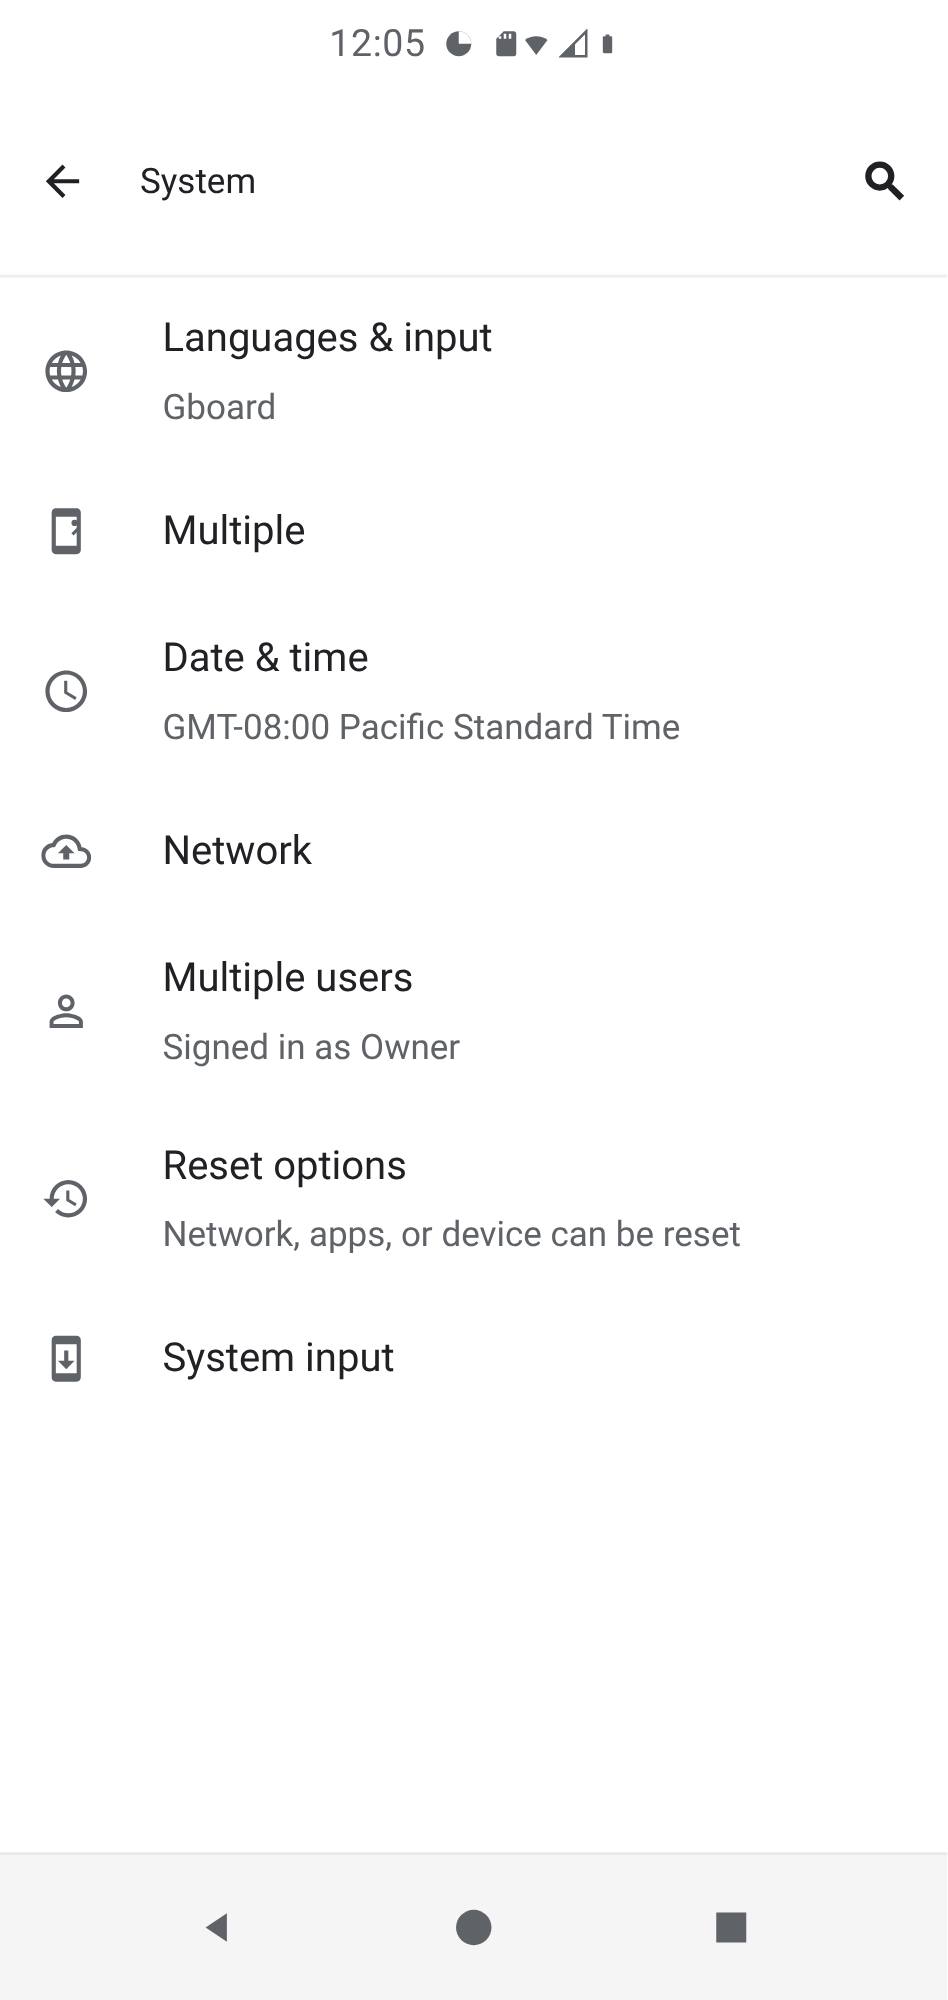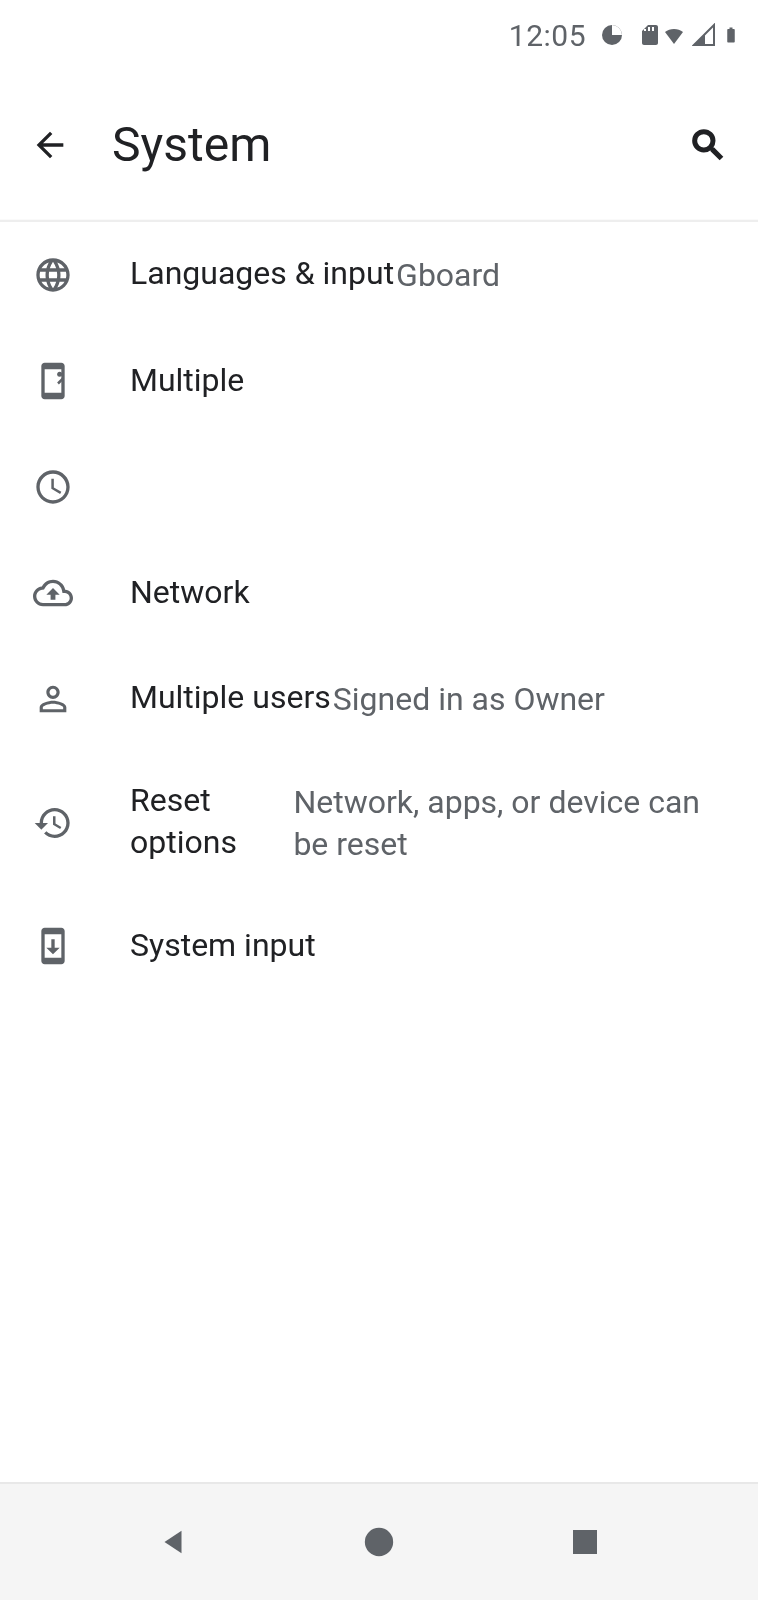--- a/index.html
+++ b/index.html
@@ -13,21 +13,21 @@
       height: 1600px;
       background: #ffffff;
       font-family: Roboto, 'Segoe UI', Arial, sans-serif;
       overflow: hidden;
       position: relative;
     }
     .status-bar {
       height: 70px;
       display: flex;
       align-items: center;
-      justify-content: flex-end;
+      justify-content: center;
       padding: 0 18px;
       color: #5f6368;
     }
     .status-left {
       display: flex;
       align-items: center;
       gap: 14px;
     }
     .status-time {
       font-size: 30px;
@@ -60,21 +60,21 @@
       align-items: center;
       justify-content: center;
       margin-right: 40px;
     }
     .back-btn svg {
       width: 40px;
       height: 40px;
       fill: #202124;
     }
     .header-title {
-      font-size: 48px;
+      font-size: 28px;
       font-weight: 400;
       color: #202124;
       flex: 1;
     }
     .search-btn {
       width: 44px;
       height: 44px;
       display: flex;
       align-items: center;
       justify-content: center;
@@ -105,31 +105,31 @@
       flex-shrink: 0;
     }
     .item-icon svg {
       width: 40px;
       height: 40px;
       fill: #5f6368;
     }
     .item-text {
       flex: 1;
       display: flex;
-      flex-direction: row;
-      gap: 2px;
+      flex-direction: column;
+      gap: 14px;
     }
     .item-title {
       font-size: 32px;
       color: #202124;
       font-weight: 400;
       line-height: 1.3;
     }
     .item-subtitle {
-      font-size: 32px;
+      font-size: 28px;
       color: #5f6368;
       font-weight: 400;
       line-height: 1.3;
       margin-top: 2px;
     }
     .highlight-box {
       border: 10px solid #ff0000;
       position: absolute;
       left: 8px;
       width: 456px;
@@ -236,20 +236,24 @@
     </div>
   </div>
 
   <div class="list-item">
     <div class="item-icon">
       <svg viewBox="0 0 24 24">
           <path d="M11.99 2C6.47 2 2 6.48 2 12s4.47 10 9.99 10C17.52 22 22 17.52 22 12S17.52 2 11.99 2zM12 20c-4.42 0-8-3.58-8-8s3.58-8 8-8 8 3.58 8 8-3.58 8-8 8z"></path>
           <path d="M12.5 7H11v6l5.25 3.15.75-1.23-4.5-2.67z"></path>
         </svg>
     </div>
+    <div class="item-text">
+      <span class="item-title">Date &amp; time</span>
+      <span class="item-subtitle">GMT-08:00 Pacific Standard Time</span>
+    </div>
   </div>
 
   <div class="list-item">
     <div class="item-icon">
       <svg viewBox="0 0 24 24">
           <path d="M19.35 10.04C18.67 6.59 15.64 4 12 4 9.11 4 6.6 5.64 5.35 8.04 2.34 8.36 0 10.91 0 14c0 3.31 2.69 6 6 6h13c2.76 0 5-2.24 5-5 0-2.64-2.05-4.78-4.65-4.96zM19 18H6c-2.21 0-4-1.79-4-4 0-2.05 1.53-3.76 3.56-3.97l1.07-.11.5-.95C8.08 7.14 9.94 6 12 6c2.62 0 4.88 1.86 5.39 4.43l.3 1.5 1.53.11c1.56.1 2.78 1.41 2.78 2.96 0 1.65-1.35 3-3 3zM8 13h2.55v3h2.9v-3H16l-4-4z"></path>
         </svg>
     </div>
     <div class="item-text">
       <span class="item-title">Network</span>

